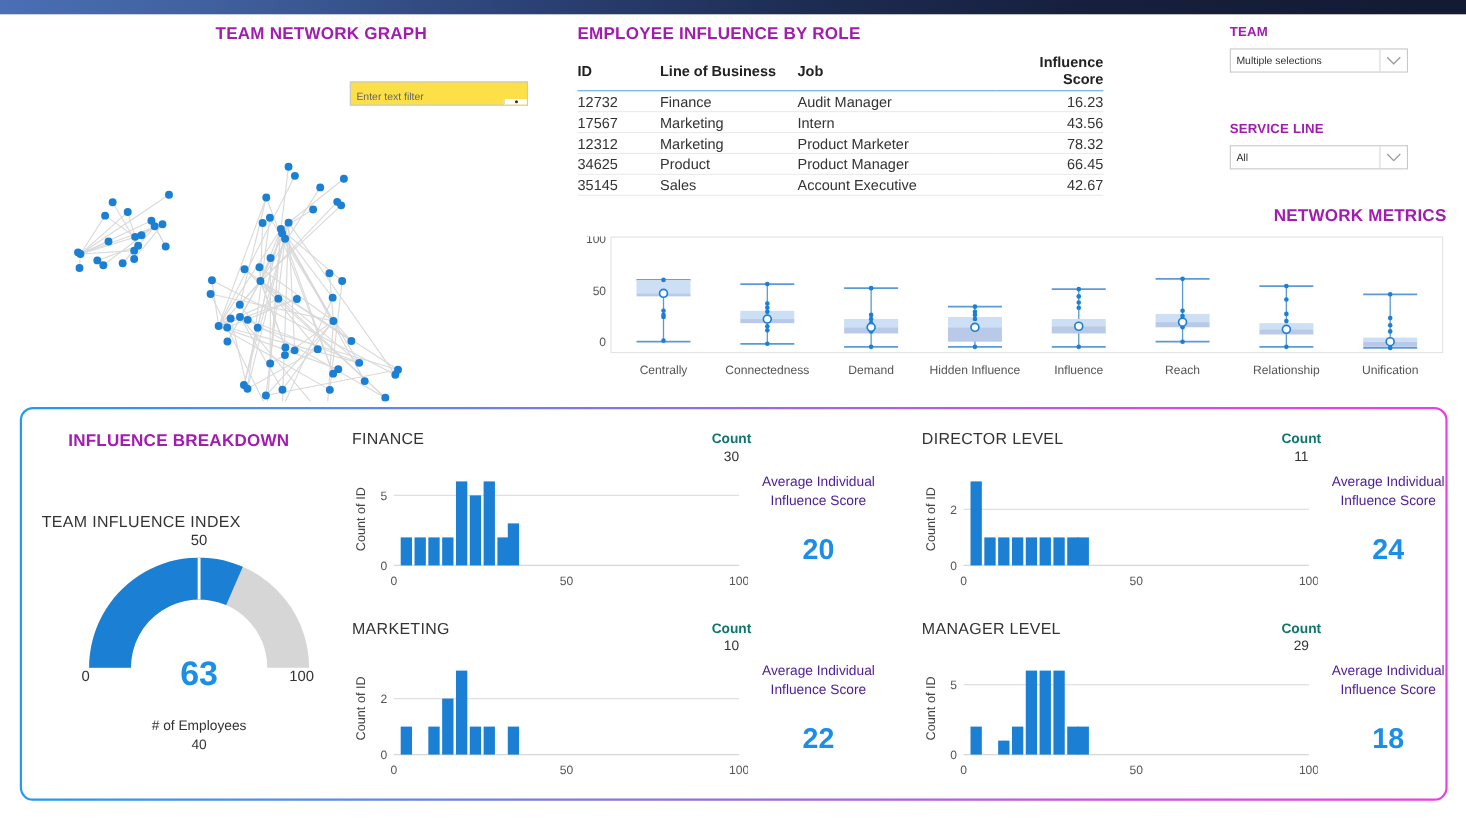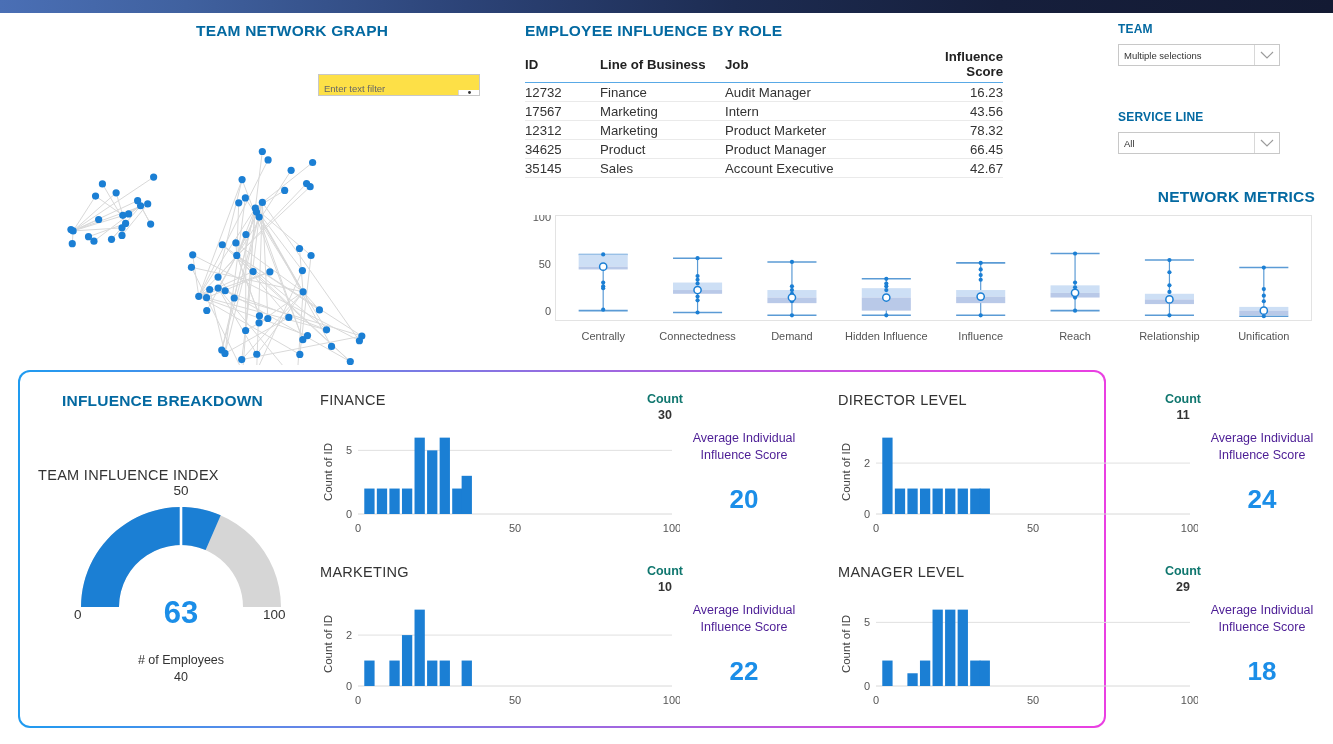--- a/index.html
+++ b/index.html
@@ -5,21 +5,21 @@
   html,body{margin:0;padding:0;}
   body{
     width:1333px;height:744px;background:#fff;overflow:hidden;position:relative;
     font-family:"Liberation Sans",sans-serif;color:#333;
   }
   #topbar{
     position:absolute;left:0;top:0;width:1333px;height:13px;
     background:linear-gradient(to right,#4a6fb5 0%,#40619f 14%,#2c4377 35%,#1d2c52 55%,#161f3c 75%,#131a33 100%);
   }
   .sec-title{
-    color:#0369a1;font-weight:bold;letter-spacing:.2px;
+    color:#a21caf;font-weight:bold;letter-spacing:.2px;
   }
 
   
   #netgraph-panel{position:absolute;left:0;top:22px;width:510px;height:345px;}
   #netgraph-title{position:absolute;left:196px;top:0;font-size:15.5px;}
   #textfilter{
     position:absolute;left:318px;top:52px;width:160px;height:20px;
     border:1px solid #c8c8c8;background:#fde047;display:flex;align-items:flex-end;
   }
   #textfilter-input{
@@ -54,21 +54,21 @@
   #metrics-panel{position:absolute;left:525px;top:188px;width:790px;height:175px;text-align:right;}
   #metrics-title{font-size:15.5px;}
   #metrics-box{
     position:absolute;left:30px;top:27px;width:755px;height:104px;
     border:1px solid #e3e3e3;background:#fff;
   }
   #metrics-svg{position:absolute;left:0;top:27px;width:790px;height:135px;}
 
   
   #breakdown-panel{
-    position:absolute;left:18px;top:370px;width:1088px;height:358px;
+    position:absolute;left:18px;top:370px;width:1298px;height:358px;
     border-radius:12px;padding:2px;
     background:linear-gradient(to right,#1f9bf0 0%,#5b8ae8 22%,#9a6ae0 52%,#cf4fe0 78%,#ea3fe2 100%);
     box-sizing:border-box;
   }
   #breakdown-inner{
     width:100%;height:100%;background:#fff;border-radius:10px;position:relative;
   }
   #breakdown-title{position:absolute;left:42px;top:20px;font-size:15.5px;}
 
   
@@ -87,21 +87,21 @@
   #gauge-mid{position:absolute;left:0;top:16px;width:286px;text-align:center;font-size:13.5px;color:#333;}
   #gauge-foot{
     position:absolute;left:0;top:185px;width:286px;text-align:center;
     font-size:12.5px;color:#333;line-height:1.35;
   }
 
   
   .hist-card{position:absolute;width:478px;height:160px;}
   .hist-name{position:absolute;left:0;top:0;font-size:14.5px;color:#333;letter-spacing:.3px;}
   .hist-count-lbl{position:absolute;left:305px;top:0;width:80px;text-align:center;font-size:12.5px;font-weight:bold;color:#0f766e;}
-  .hist-count-val{position:absolute;left:305px;top:16px;width:80px;text-align:center;font-size:12.5px;font-weight:bold;color:#333;}
+  .hist-count-val{position:absolute;left:305px;top:16px;width:80px;text-align:center;font-size:12.5px;font-weight:normal;color:#333;}
   .hist-svg{position:absolute;left:0;top:30px;}
   .hist-avg-lbl{
     position:absolute;left:368px;top:38px;width:112px;text-align:center;
     font-size:12.5px;color:#4c1d95;line-height:1.32;
   }
   .hist-avg-val{
     position:absolute;left:368px;top:92px;width:112px;text-align:center;
     font-size:26px;font-weight:bold;color:#1b8ee8;
   }
   .axis-txt{font-size:11px;fill:#555;font-family:"Liberation Sans",sans-serif;}

